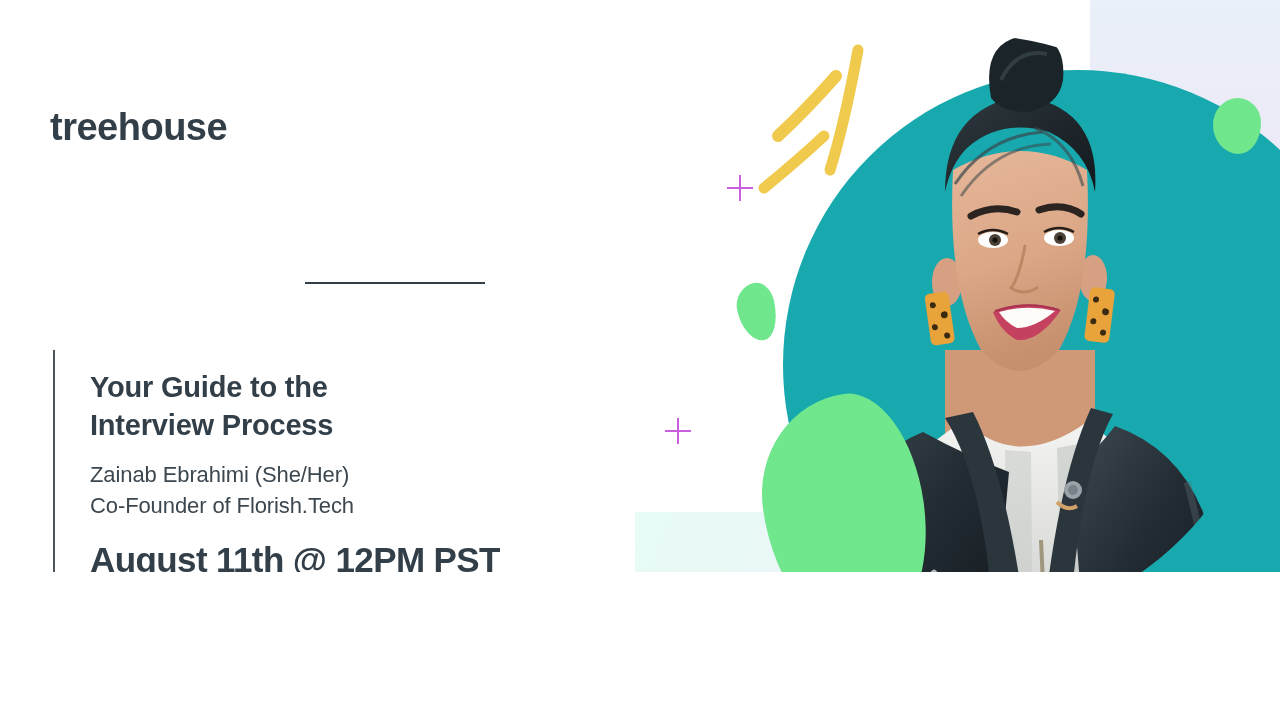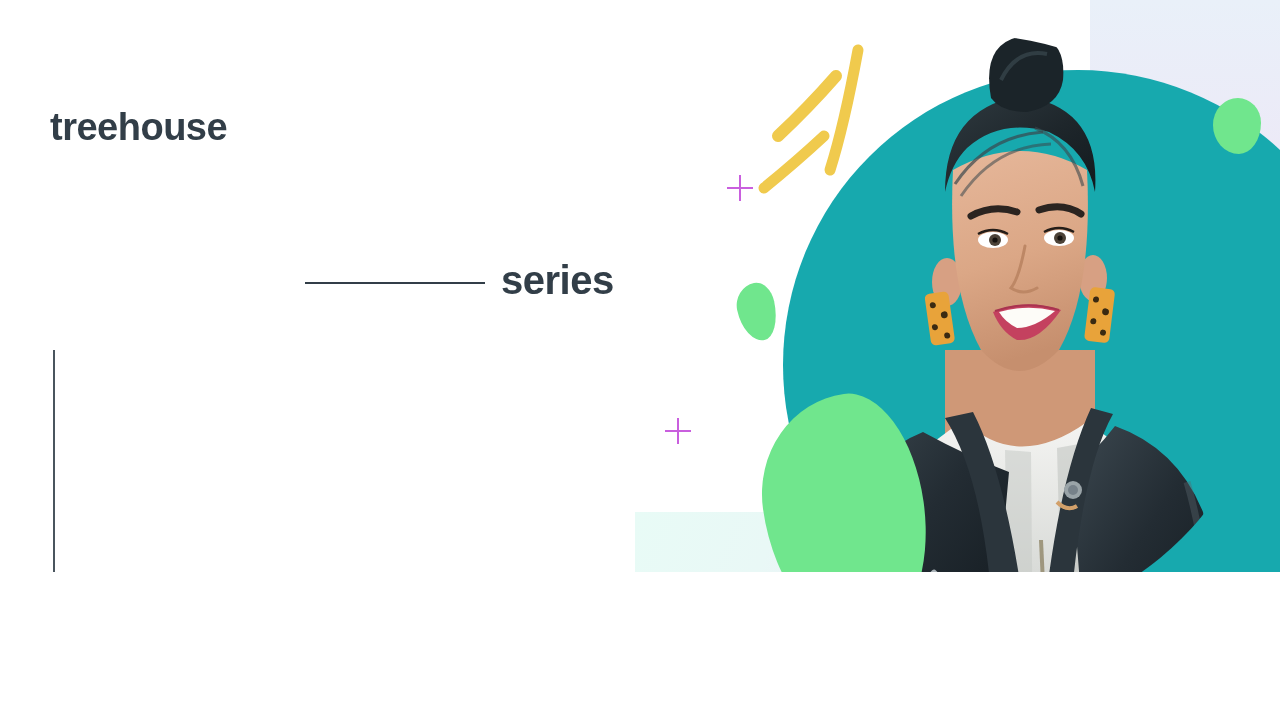--- a/index.html
+++ b/index.html
@@ -328,21 +328,27 @@
   <div class="plus plus-1"></div>
   <div class="plus plus-2"></div>
 
   <div class="copy">
 
     <div class="brand">treehouse</div>
 
 
     <div class="series-row">
       <div class="series-rule"></div>
-      <div class="series-word">series</div>
     </div>
 
     <div class="detail-rule"></div>
 
+    <div class="detail-block">
+      <p class="talk-title">Your Guide to the</p>
+      <p class="talk-title">Interview Process</p>
+      <p class="speaker-name">Zainab Ebrahimi (She/Her)</p>
+      <p class="speaker-role">Co-Founder of Florish.Tech</p>
+      <div class="date-line">August 11th @ 12PM PST</div>
+    </div>
 
   </div>
 
 </div>
 
 </body></html>

